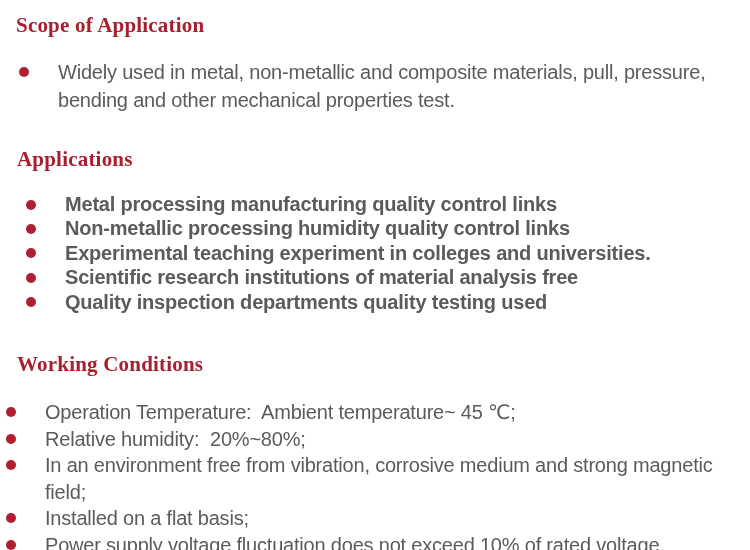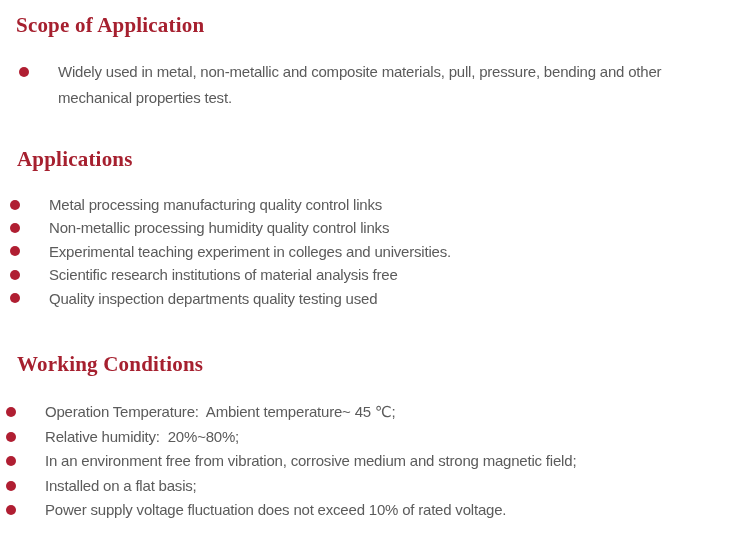--- a/index.html
+++ b/index.html
@@ -38,39 +38,39 @@
 
   ul.list {
     position: absolute;
     list-style: none;
   }
   .list li {
     position: relative;
     padding-left: 41px;
   }
   .li-text {
-    font-size: 15px;
+    font-size: 20px;
     color: var(--body-text);
     letter-spacing: -0.2px;
     white-space: pre-wrap;
     margin-top: 44px;
   }
   .bullet {
     position: absolute;
     left: 2px;
     width: 10px;
     height: 10px;
     border-radius: 50%;
     background: var(--bullet);
   }
   .list-scope { left: 17px; top: 59px; width: 701px; }
   .list-scope li { line-height: 26px; }
   .list-scope .bullet { top: 8px; }
 
-  .list-apps { left: 8px; top: 193px; width: 720px; }
+  .list-apps { left: 24px; top: 193px; width: 720px; font-weight: bold; }
   .list-apps li { line-height: 23.4px; }
   .list-apps .bullet { top: 6.5px; }
 
   .list-wc { left: 4px; top: 400px; width: 720px; }
   .list-wc li { line-height: 24.5px; }
   .list-wc .bullet { top: 7px; }
 </style>
 </head>
 <body>
 

